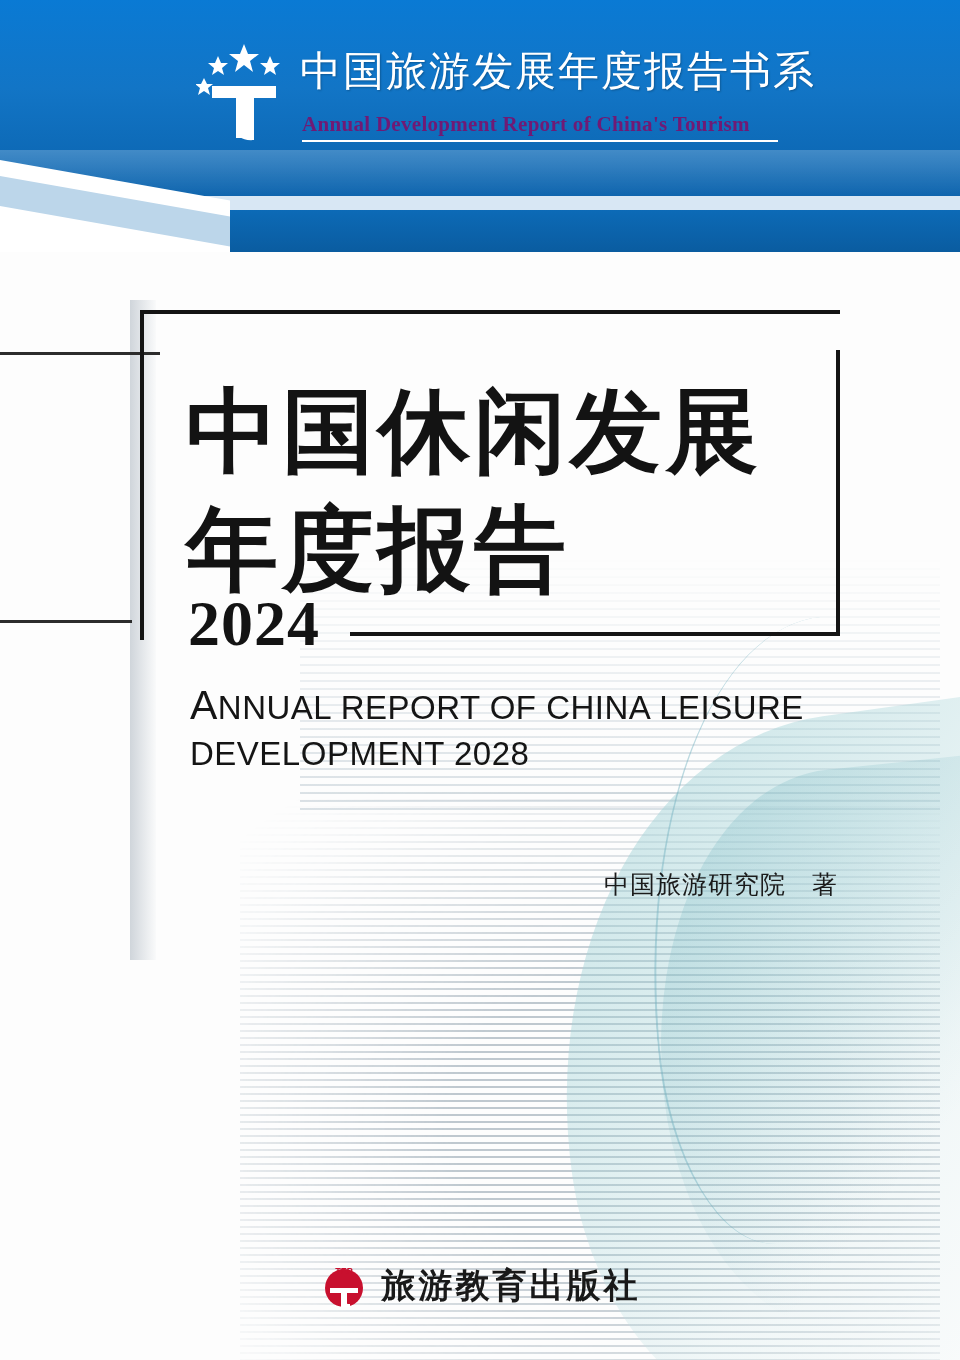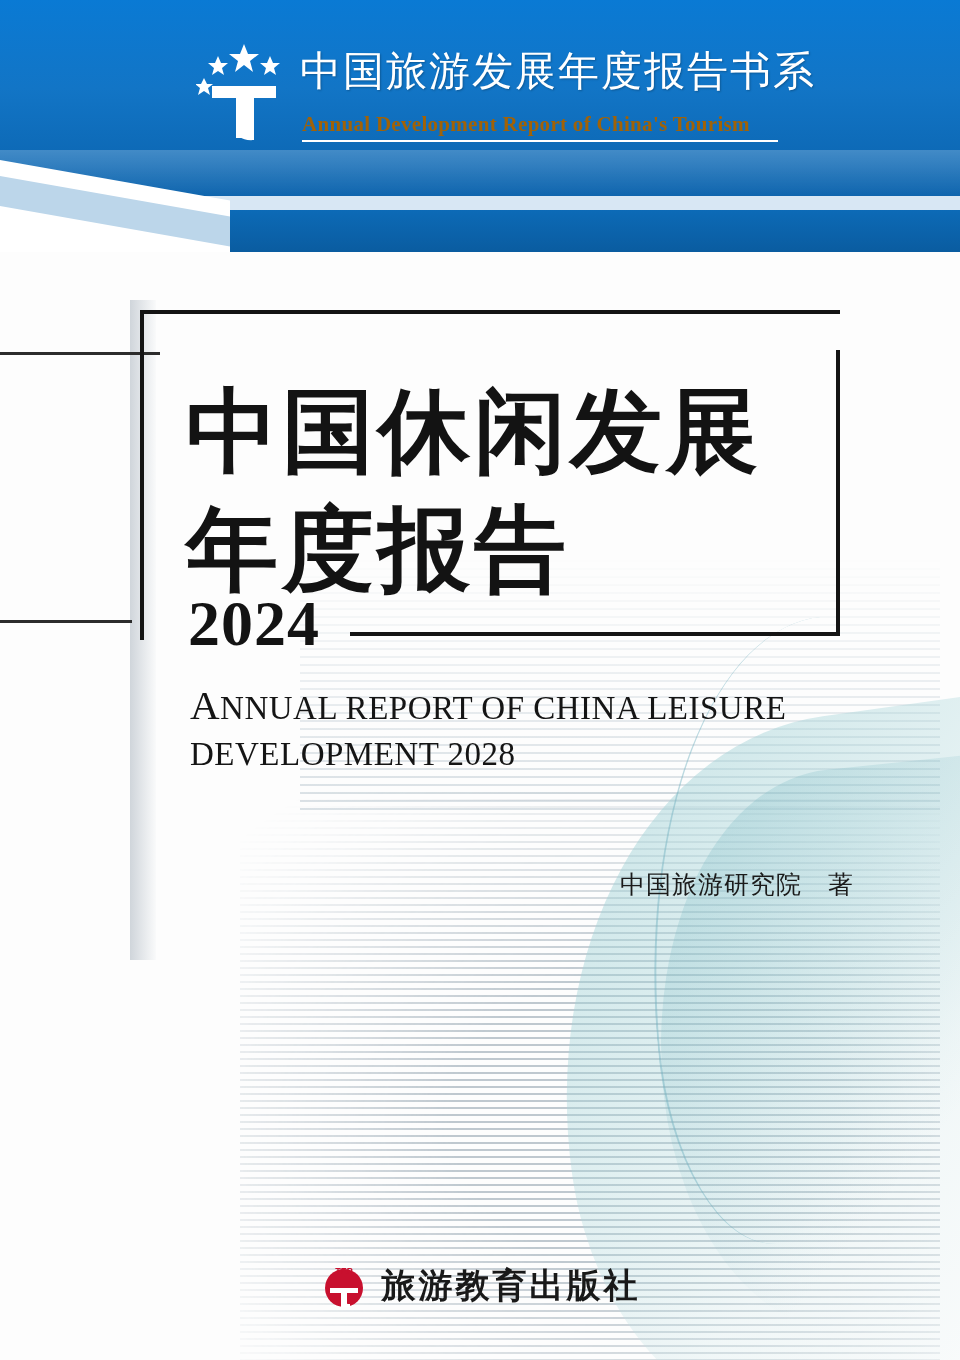--- a/index.html
+++ b/index.html
@@ -76,21 +76,21 @@
     font-size: 41px;
     font-weight: normal;
     letter-spacing: 2px;
     font-family: "Liberation Sans", sans-serif;
     white-space: nowrap;
     text-shadow: 1px 1px 2px rgba(0,0,0,0.25);
   }
   .banner-en {
     position: absolute;
     left: 302px; top: 112px;
-    color: #a16207;
+    color: #701a75;
     font-size: 21px;
     font-weight: bold;
     font-family: "Liberation Serif", serif;
     letter-spacing: 0.3px;
     white-space: nowrap;
   }
   .banner-en-rule {
     position: absolute;
     left: 302px; top: 140px;
     width: 476px; height: 2px;
@@ -222,31 +222,31 @@
     font-weight: bold;
     font-size: 64px;
     line-height: 64px;
     color: #131313;
     letter-spacing: 1px;
   }
   .title-en {
     position: absolute;
     left: 190px; top: 682px;
     width: 700px;
-    font-family: Liberation Serif, serif;
+    font-family: Liberation Sans, sans-serif;
     font-size: 33px;
     line-height: 46px;
     color: #151515;
     letter-spacing: 0.5px;
   }
   .title-en .cap { font-size: 41px; }
 
   .author {
     position: absolute;
-    left: 620px; top: 868px;
+    left: 604px; top: 868px;
     font-family: "Liberation Sans", sans-serif;
     font-size: 25px;
     color: #1b1b1b;
     letter-spacing: 1px;
     white-space: nowrap;
   }
 
   
   .publisher {
     position: absolute;

